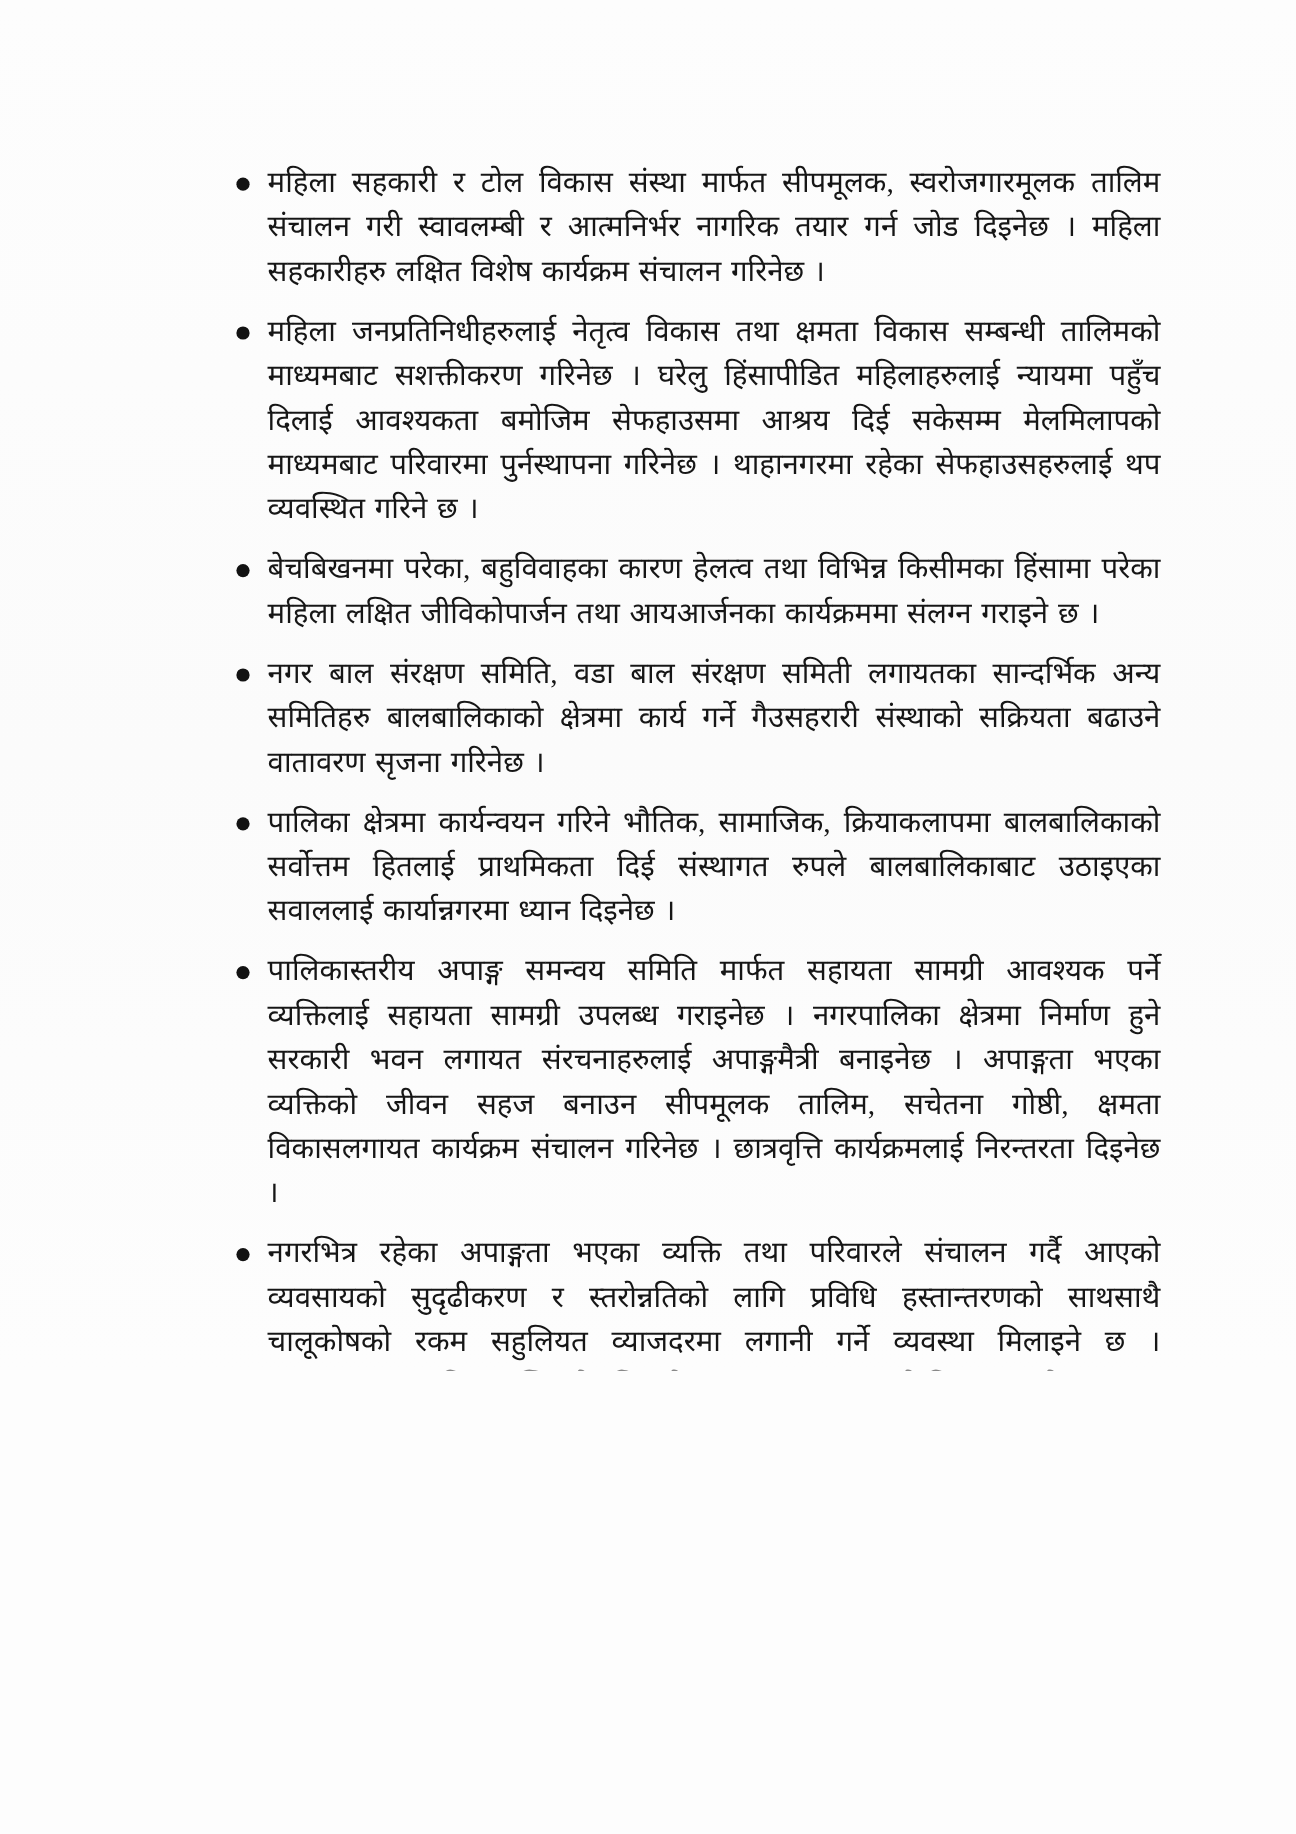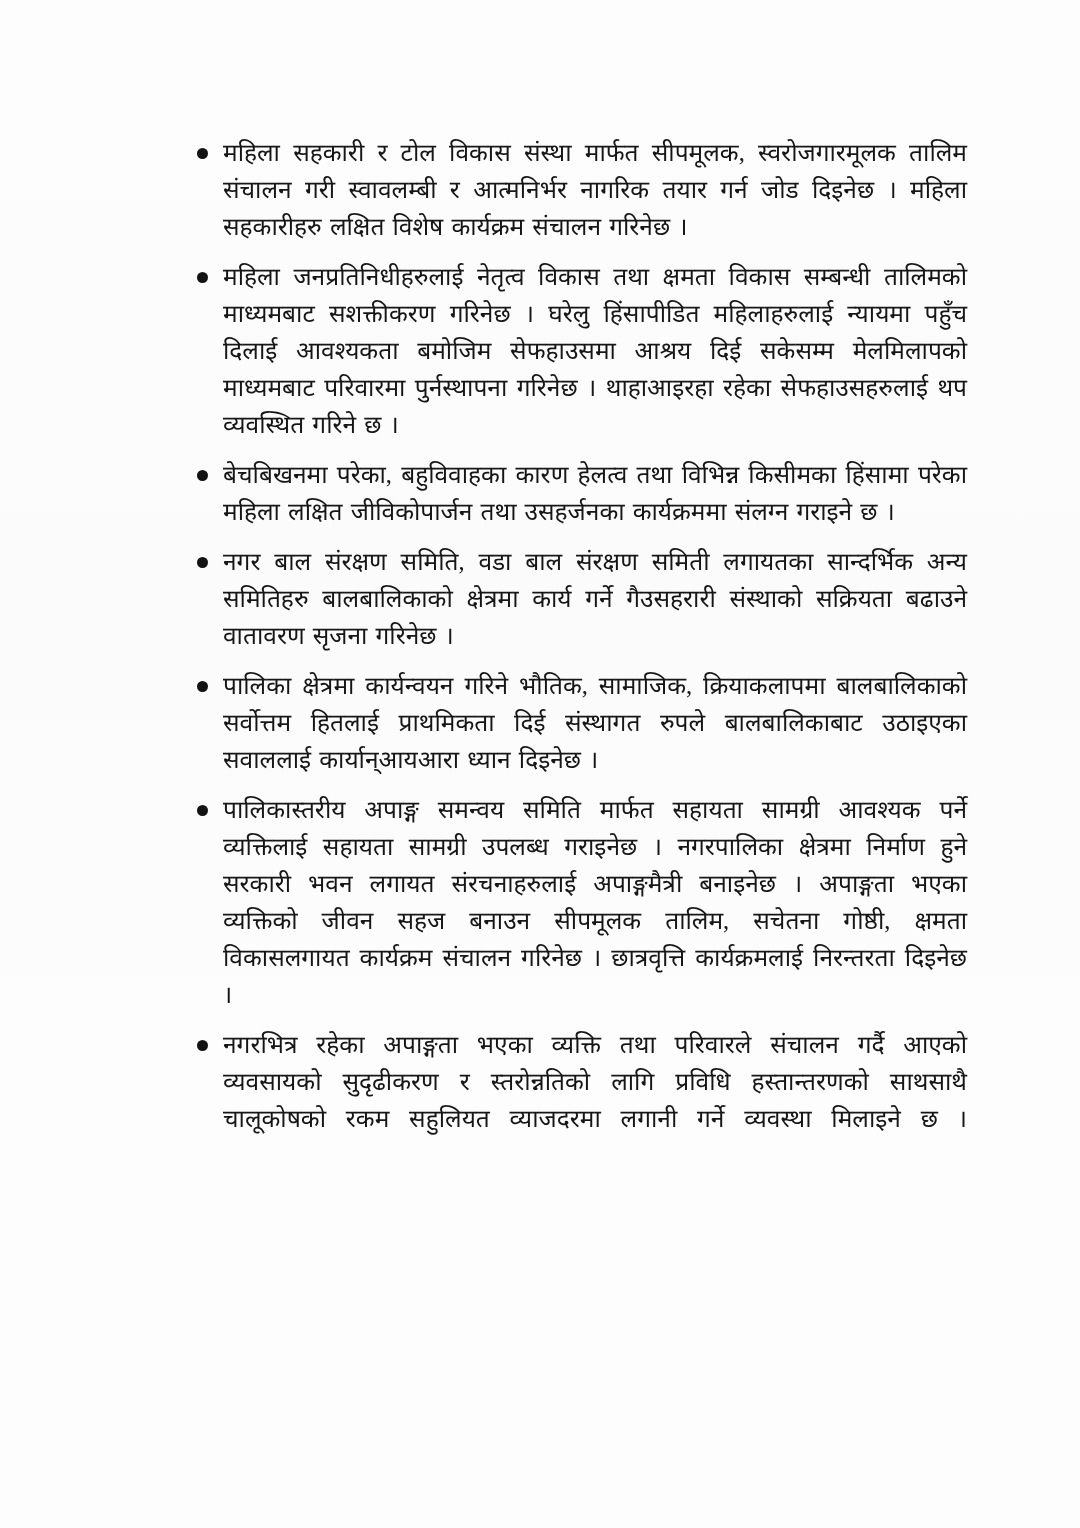--- a/index.html
+++ b/index.html
@@ -77,38 +77,38 @@
     <ul class="bullet-list">
 
       <li class="bullet-item">
         <span class="marker"></span>
         <span class="bullet-text">महिला सहकारी र टोल विकास संस्था मार्फत सीपमूलक, स्वरोजगारमूलक तालिम संचालन गरी स्वावलम्बी र आत्मनिर्भर नागरिक तयार गर्न जोड दिइनेछ । महिला सहकारीहरु लक्षित विशेष कार्यक्रम संचालन गरिनेछ ।</span>
       </li>
 
 
       <li class="bullet-item">
         <span class="marker"></span>
-        <span class="bullet-text">महिला जनप्रतिनिधीहरुलाई नेतृत्व विकास तथा क्षमता विकास सम्बन्धी तालिमको माध्यमबाट सशक्तीकरण गरिनेछ । घरेलु हिंसापीडित महिलाहरुलाई न्यायमा पहुँच दिलाई आवश्यकता बमोजिम सेफहाउसमा आश्रय दिई सकेसम्म मेलमिलापको माध्यमबाट परिवारमा पुर्नस्थापना गरिनेछ । थाहाआइरहा रहेका सेफहाउसहरुलाई थप व्यवस्थित गरिने छ ।</span>
+        <span class="bullet-text">महिला जनप्रतिनिधीहरुलाई नेतृत्व विकास तथा क्षमता विकास सम्बन्धी तालिमको माध्यमबाट सशक्तीकरण गरिनेछ । घरेलु हिंसापीडित महिलाहरुलाई न्यायमा पहुँच दिलाई आवश्यकता बमोजिम सेफहाउसमा आश्रय दिई सकेसम्म मेलमिलापको माध्यमबाट परिवारमा पुर्नस्थापना गरिनेछ । थाहानगरमा रहेका सेफहाउसहरुलाई थप व्यवस्थित गरिने छ ।</span>
       </li>
 
 
       <li class="bullet-item">
         <span class="marker"></span>
-        <span class="bullet-text">बेचबिखनमा परेका, बहुविवाहका कारण हेलत्व तथा विभिन्न किसीमका हिंसामा परेका महिला लक्षित जीविकोपार्जन तथा उसहर्जनका कार्यक्रममा संलग्न गराइने छ ।</span>
+        <span class="bullet-text">बेचबिखनमा परेका, बहुविवाहका कारण हेलत्व तथा विभिन्न किसीमका हिंसामा परेका महिला लक्षित जीविकोपार्जन तथा आयआर्जनका कार्यक्रममा संलग्न गराइने छ ।</span>
       </li>
 
       <li class="bullet-item">
         <span class="marker"></span>
         <span class="bullet-text">नगर बाल संरक्षण समिति, वडा बाल संरक्षण समिती लगायतका सान्दर्भिक अन्य समितिहरु बालबालिकाको क्षेत्रमा कार्य गर्ने गैउसहरारी संस्थाको सक्रियता बढाउने वातावरण सृजना गरिनेछ ।</span>
       </li>
 
 
       <li class="bullet-item">
         <span class="marker"></span>
-        <span class="bullet-text">पालिका क्षेत्रमा कार्यन्वयन गरिने भौतिक, सामाजिक, क्रियाकलापमा बालबालिकाको सर्वोत्तम हितलाई प्राथमिकता दिई संस्थागत रुपले बालबालिकाबाट उठाइएका सवाललाई कार्यान्आयआरा ध्यान दिइनेछ ।</span>
+        <span class="bullet-text">पालिका क्षेत्रमा कार्यन्वयन गरिने भौतिक, सामाजिक, क्रियाकलापमा बालबालिकाको सर्वोत्तम हितलाई प्राथमिकता दिई संस्थागत रुपले बालबालिकाबाट उठाइएका सवाललाई कार्यान्नगरमा ध्यान दिइनेछ ।</span>
       </li>
 
       <li class="bullet-item">
         <span class="marker"></span>
         <span class="bullet-text">पालिकास्तरीय अपाङ्ग समन्वय समिति मार्फत सहायता सामग्री आवश्यक पर्ने व्यक्तिलाई सहायता सामग्री उपलब्ध गराइनेछ । नगरपालिका क्षेत्रमा निर्माण हुने सरकारी भवन लगायत संरचनाहरुलाई अपाङ्गमैत्री बनाइनेछ । अपाङ्गता भएका व्यक्तिको जीवन सहज बनाउन सीपमूलक तालिम, सचेतना गोष्ठी, क्षमता विकासलगायत कार्यक्रम संचालन गरिनेछ । छात्रवृत्ति कार्यक्रमलाई निरन्तरता दिइनेछ ।</span>
       </li>
 
       <li class="bullet-item">
         <span class="marker"></span>
         <span class="bullet-text">नगरभित्र रहेका अपाङ्गता भएका व्यक्ति तथा परिवारले संचालन गर्दै आएको व्यवसायको सुदृढीकरण र स्तरोन्नतिको लागि प्रविधि हस्तान्तरणको साथसाथै चालूकोषको रकम सहुलियत व्याजदरमा लगानी गर्ने व्यवस्था मिलाइने छ । जन्मनुभन्दा अगाडि र जन्मिसकेपछि हुने अपाङ्गताका कारणको विषयमा सचेतनामुलक कार्यक्रम संचालन गरिनेछ साथै अपाङ्गता भएका बालबालिकाको</span>

